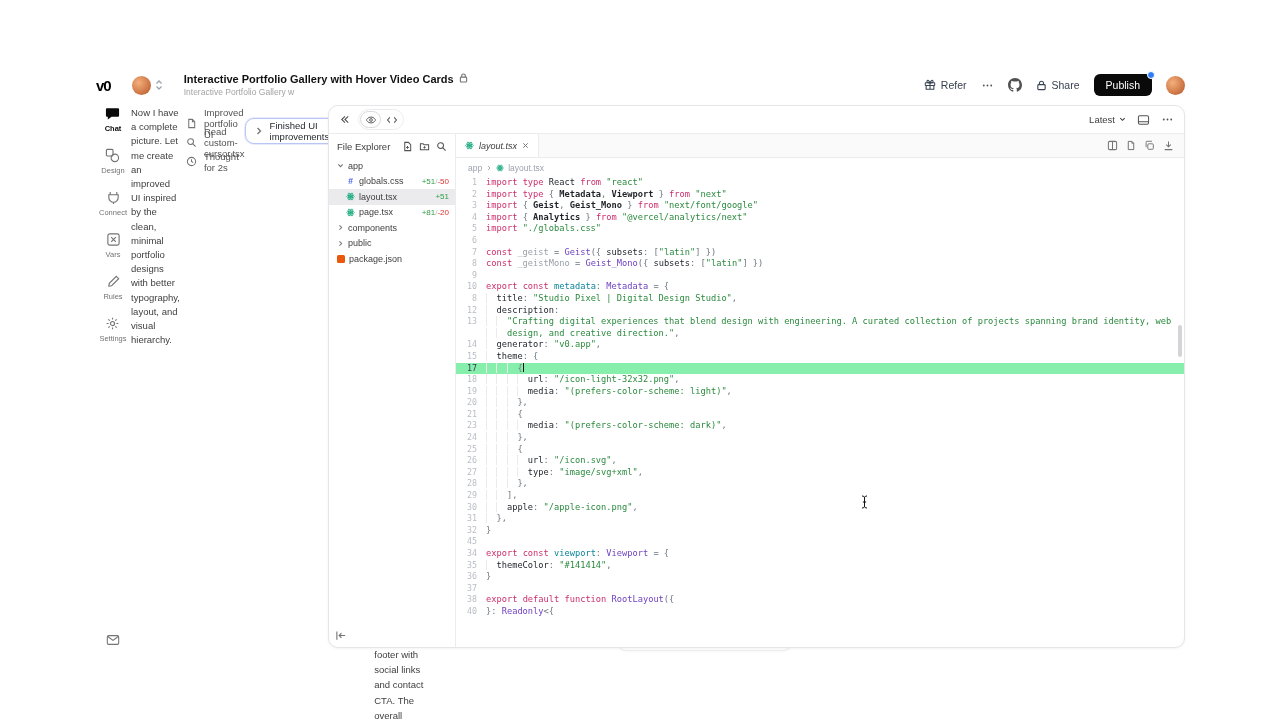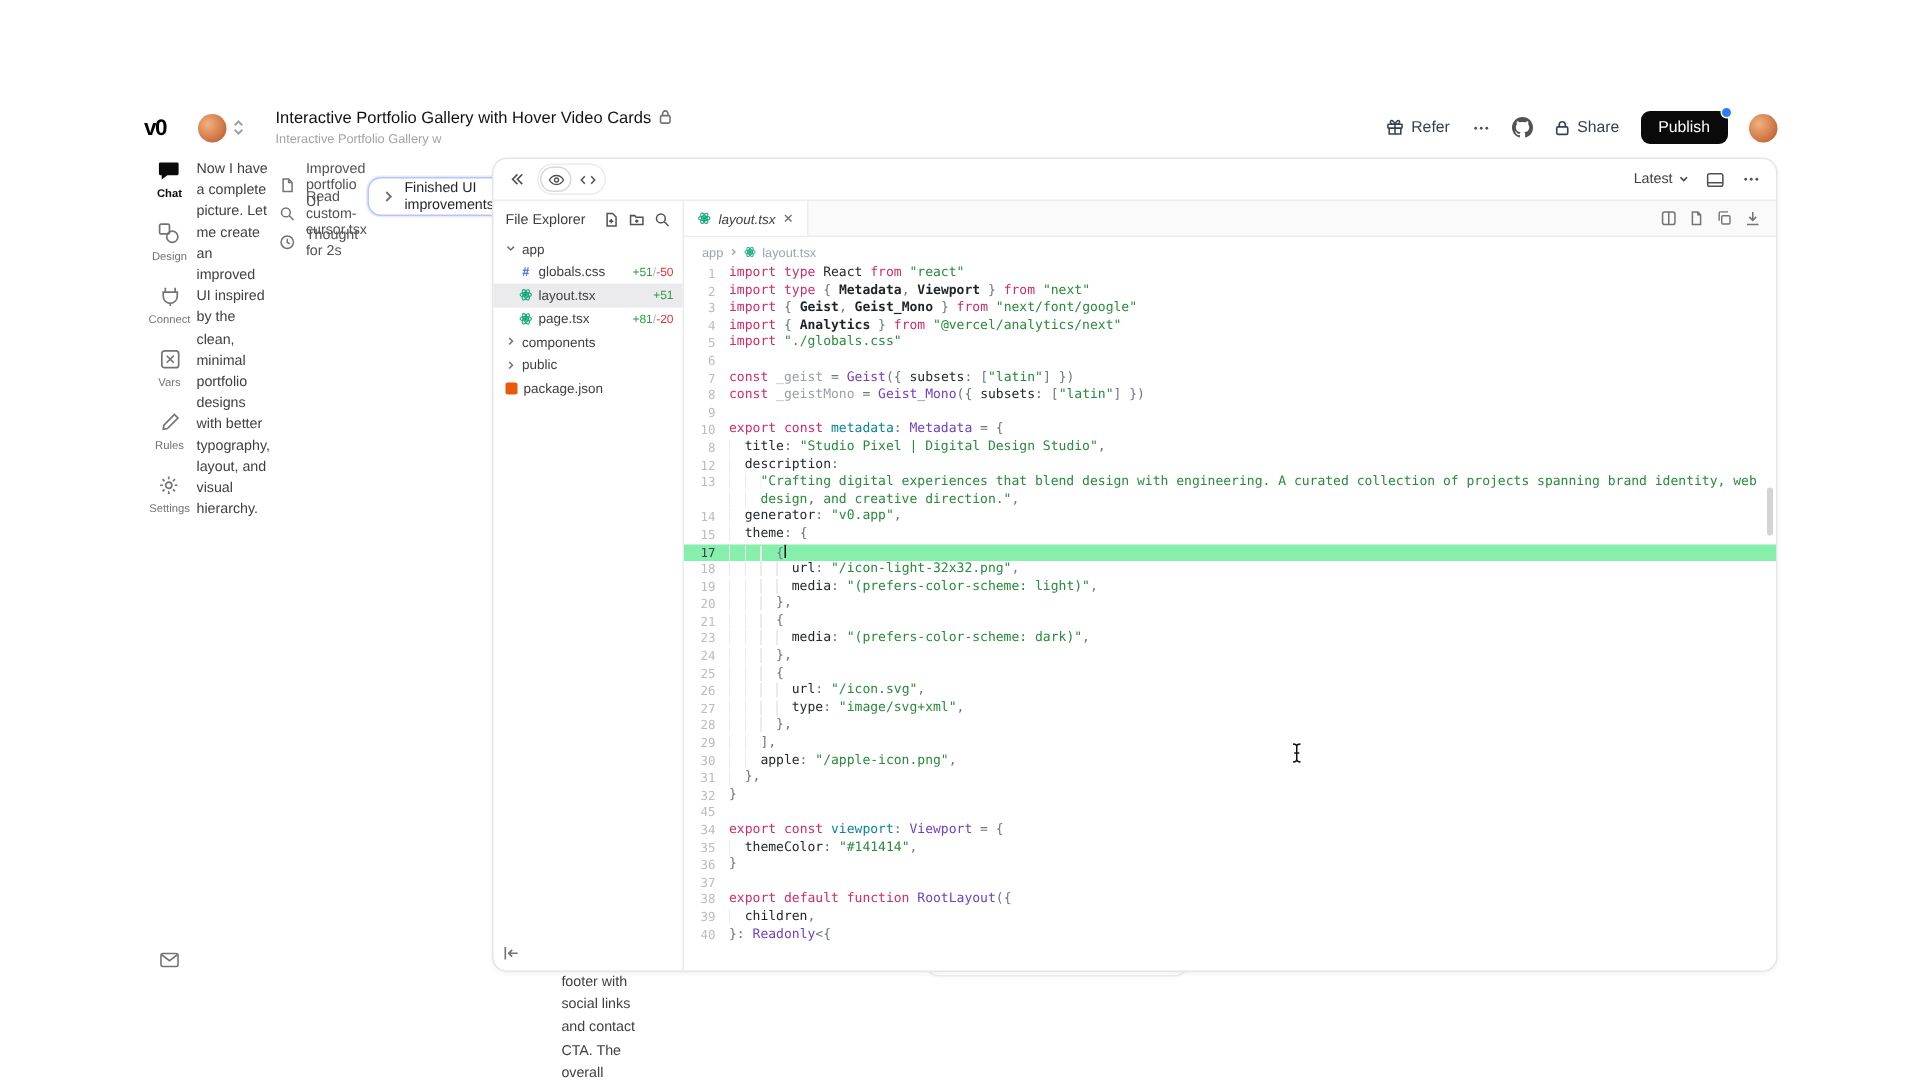--- a/index.html
+++ b/index.html
@@ -8,21 +8,21 @@
   svg { display:block; }
 
   
   .app-header { position:absolute; left:96px; top:70px; width:1089px; height:30px;
     display:flex; align-items:center; }
   .logo { font-weight:700; font-size:15px; letter-spacing:-1px; color:#000; }
   .hdr-avatar { width:19px; height:19px; border-radius:50%;
     background:radial-gradient(circle at 35% 35%, #f3b07c, #c96f3f 70%, #8a4a2a); margin-left:21px; }
   .hdr-caret { margin-left:4px; color:#9ca3af; }
   .title-block { margin-left:21px; }
-  .proj-title { font-size:11px; font-weight:400; color:#111; display:flex; align-items:flex-start; gap:5px; }
+  .proj-title { font-size:11px; font-weight:700; color:#111; display:flex; align-items:flex-start; gap:5px; }
   .proj-sub { font-size:8.5px; color:#a3a3a3; margin-top:2px; }
   .hdr-right { margin-left:auto; display:flex; align-items:center; gap:14px; }
   .hdr-btn { display:flex; align-items:center; gap:5px; font-size:10.5px; color:#374151; cursor:pointer; }
   .icon-gray { color:#525252; }
   .publish-btn { position:relative; background:#0a0a0a; color:#fff; font-size:10.5px; font-weight:500;
     padding:5px 12px; border-radius:6px; border:none; cursor:pointer; }
   .publish-dot { position:absolute; top:-3px; right:-3px; width:8px; height:8px; border-radius:50%;
     background:#2f7df6; border:1.5px solid #fff; }
 
   
@@ -579,21 +579,20 @@
             <div class="code-row"><span class="gutter">29</span><span class="code-text"><span class="tk-w">    </span><span class="tk-p">],</span></span></div>
             <div class="code-row"><span class="gutter">30</span><span class="code-text"><span class="tk-w">    </span><span class="tk-pr">apple</span><span class="tk-p">: </span><span class="tk-s">"/apple-icon.png"</span><span class="tk-p">,</span></span></div>
             <div class="code-row"><span class="gutter">31</span><span class="code-text"><span class="tk-w">  </span><span class="tk-p">},</span></span></div>
             <div class="code-row"><span class="gutter">32</span><span class="code-text"><span class="tk-p">}</span></span></div>
             <div class="code-row"><span class="gutter">45</span><span class="code-text"></span></div>
             <div class="code-row"><span class="gutter">34</span><span class="code-text"><span class="tk-k">export </span><span class="tk-k">const </span><span class="tk-c">viewport</span><span class="tk-p">: </span><span class="tk-t">Viewport</span><span class="tk-p"> = {</span></span></div>
             <div class="code-row"><span class="gutter">35</span><span class="code-text"><span class="tk-w">  </span><span class="tk-pr">themeColor</span><span class="tk-p">: </span><span class="tk-s">"#141414"</span><span class="tk-p">,</span></span></div>
             <div class="code-row"><span class="gutter">36</span><span class="code-text"><span class="tk-p">}</span></span></div>
             <div class="code-row"><span class="gutter">37</span><span class="code-text"></span></div>
             <div class="code-row"><span class="gutter">38</span><span class="code-text"><span class="tk-k">export </span><span class="tk-k">default </span><span class="tk-k">function </span><span class="tk-t">RootLayout</span><span class="tk-p">({</span></span></div>
-            <div class="code-row"><span class="gutter">39</span><span class="code-text"><span class="tk-w">  </span><span class="tk-n">children</span><span class="tk-p">,</span></span></div>
             <div class="code-row"><span class="gutter">40</span><span class="code-text"><span class="tk-p">}: </span><span class="tk-t">Readonly</span><span class="tk-p">&lt;{</span></span></div>
           </div>
         <div class="v-scrollbar"></div>
         <span class="mouse-cursor">
           <svg width="9" height="14" viewBox="0 0 9 14" fill="none" stroke="#111" stroke-width="1">
               <path d="M2 1c1.5 0 2.5.6 2.5 1.8v8.4C4.5 12.4 3.5 13 2 13M7 1c-1.5 0-2.5.6-2.5 1.8v8.4C4.5 12.4 5.5 13 7 13M2.8 7h3.4"></path>
             </svg>
         </span>
       </div>
     </div>

